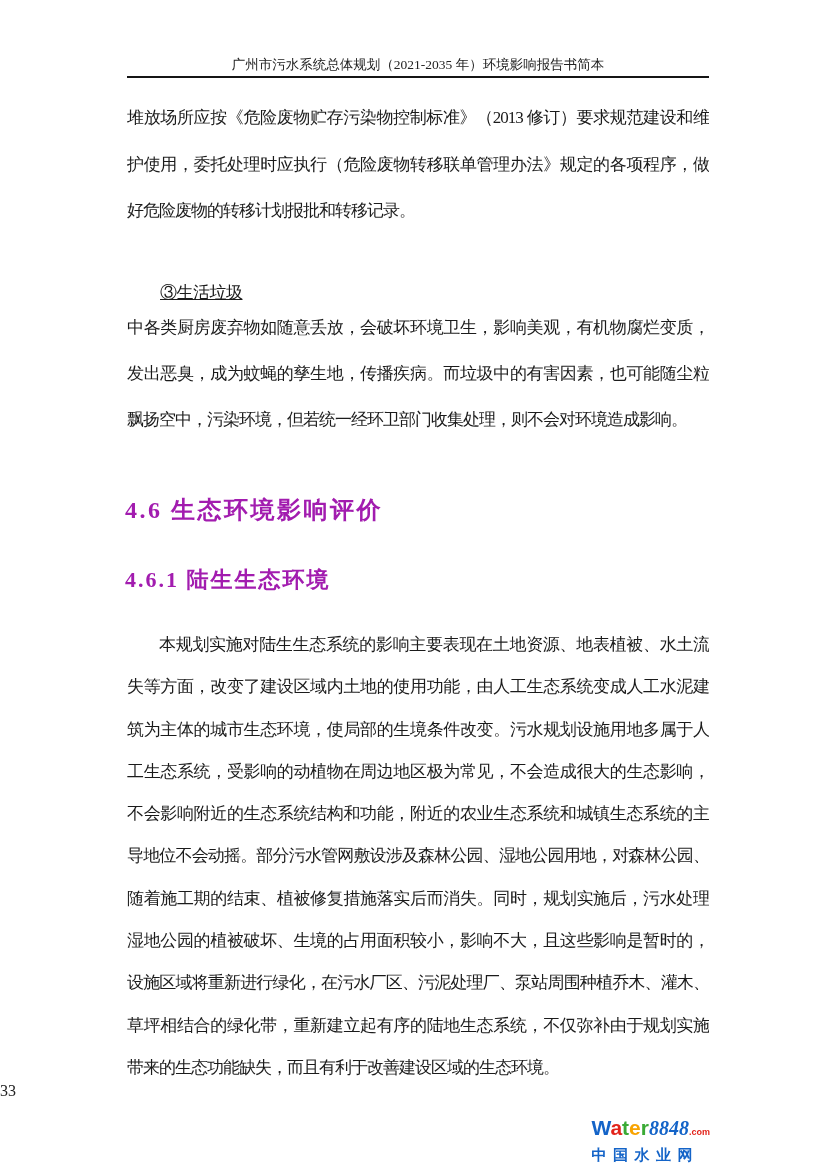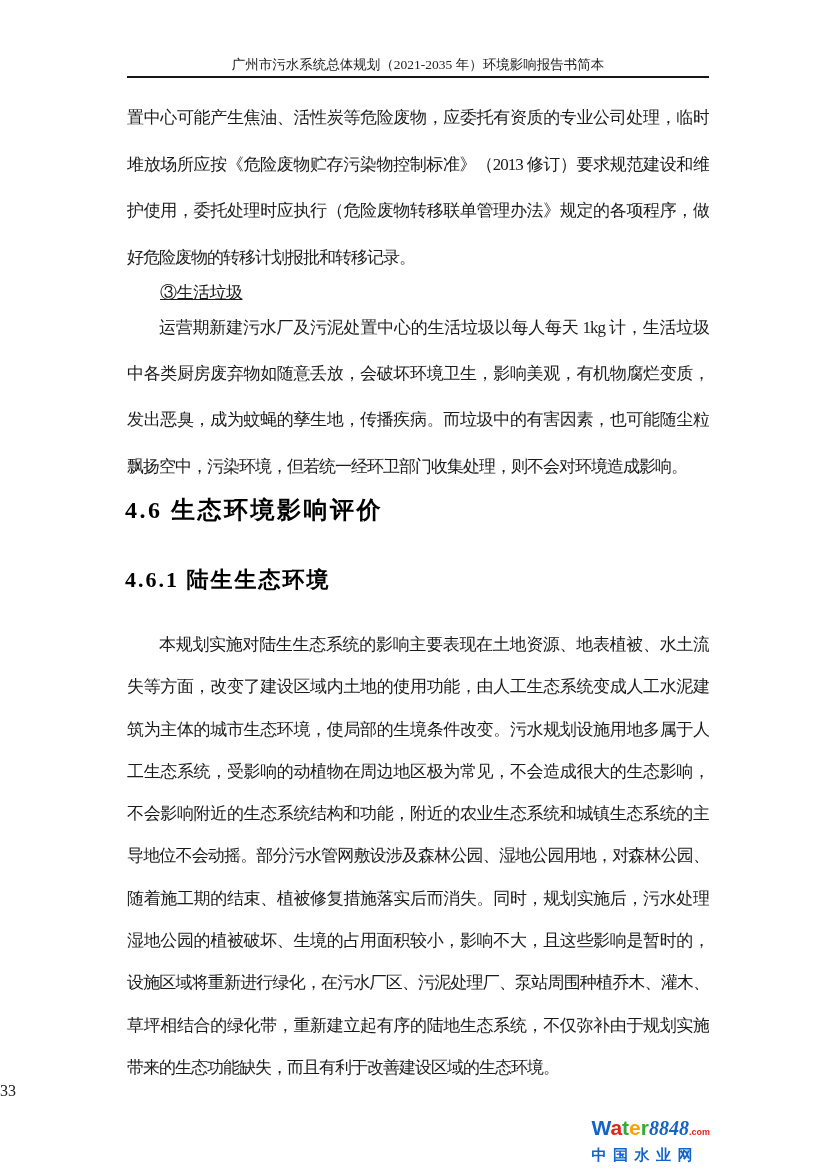--- a/index.html
+++ b/index.html
@@ -49,21 +49,21 @@
     line-height: 24px;
     text-decoration: underline;
   }
   .p2 { top: 305px; }
   .p2 .line { height: 46.2px; line-height: 46.2px; }
   .h1, .h2 {
     position: absolute;
     left: 125px; width: 600px;
     margin: 0;
     font-weight: bold;
-    color: #000000;
+    color: #a21caf;
     font-family: "Liberation Serif", "DejaVu Serif", serif;
   }
   .h1 { top: 493px; font-size: 24px; line-height: 34px; letter-spacing: 2.5px; }
   .h2 { top: 564px; font-size: 22px; line-height: 32px; letter-spacing: 2px; }
   .p3 { top: 624px; }
   .p3 .line { height: 42.3px; line-height: 42.3px; }
   .page-number {
     position: absolute;
     top: 1082px; left: 0; width: 826px;
     text-align: left;
@@ -103,30 +103,28 @@
 </head>
 <body>
 
 <div class="page">
 
   <div class="running-header">广州市污水系统总体规划（2021-2035 年）环境影响报告书简本</div>
 
   <div class="header-rule"></div>
 
   <div class="para p1">
-      <div class="line">置中心可能产生焦油、活性炭等危险废物，应委托有资质的专业公司处理，临时</div>
       <div class="line">堆放场所应按《危险废物贮存污染物控制标准》（2013 修订）要求规范建设和维</div>
       <div class="line">护使用，委托处理时应执行（危险废物转移联单管理办法》规定的各项程序，做</div>
       <div class="line last">好危险废物的转移计划报批和转移记录。</div>
     </div>
 
   <div class="item-line">③生活垃圾</div>
 
   <div class="para p2">
-      <div class="line indent">运营期新建污水厂及污泥处置中心的生活垃圾以每人每天 1kg 计，生活垃圾</div>
       <div class="line">中各类厨房废弃物如随意丢放，会破坏环境卫生，影响美观，有机物腐烂变质，</div>
       <div class="line">发出恶臭，成为蚊蝇的孳生地，传播疾病。而垃圾中的有害因素，也可能随尘粒</div>
       <div class="line last">飘扬空中，污染环境，但若统一经环卫部门收集处理，则不会对环境造成影响。</div>
     </div>
 
   <div class="h1">4.6 生态环境影响评价</div>
 
   <div class="h2">4.6.1 陆生生态环境</div>
 
   <div class="para p3">

